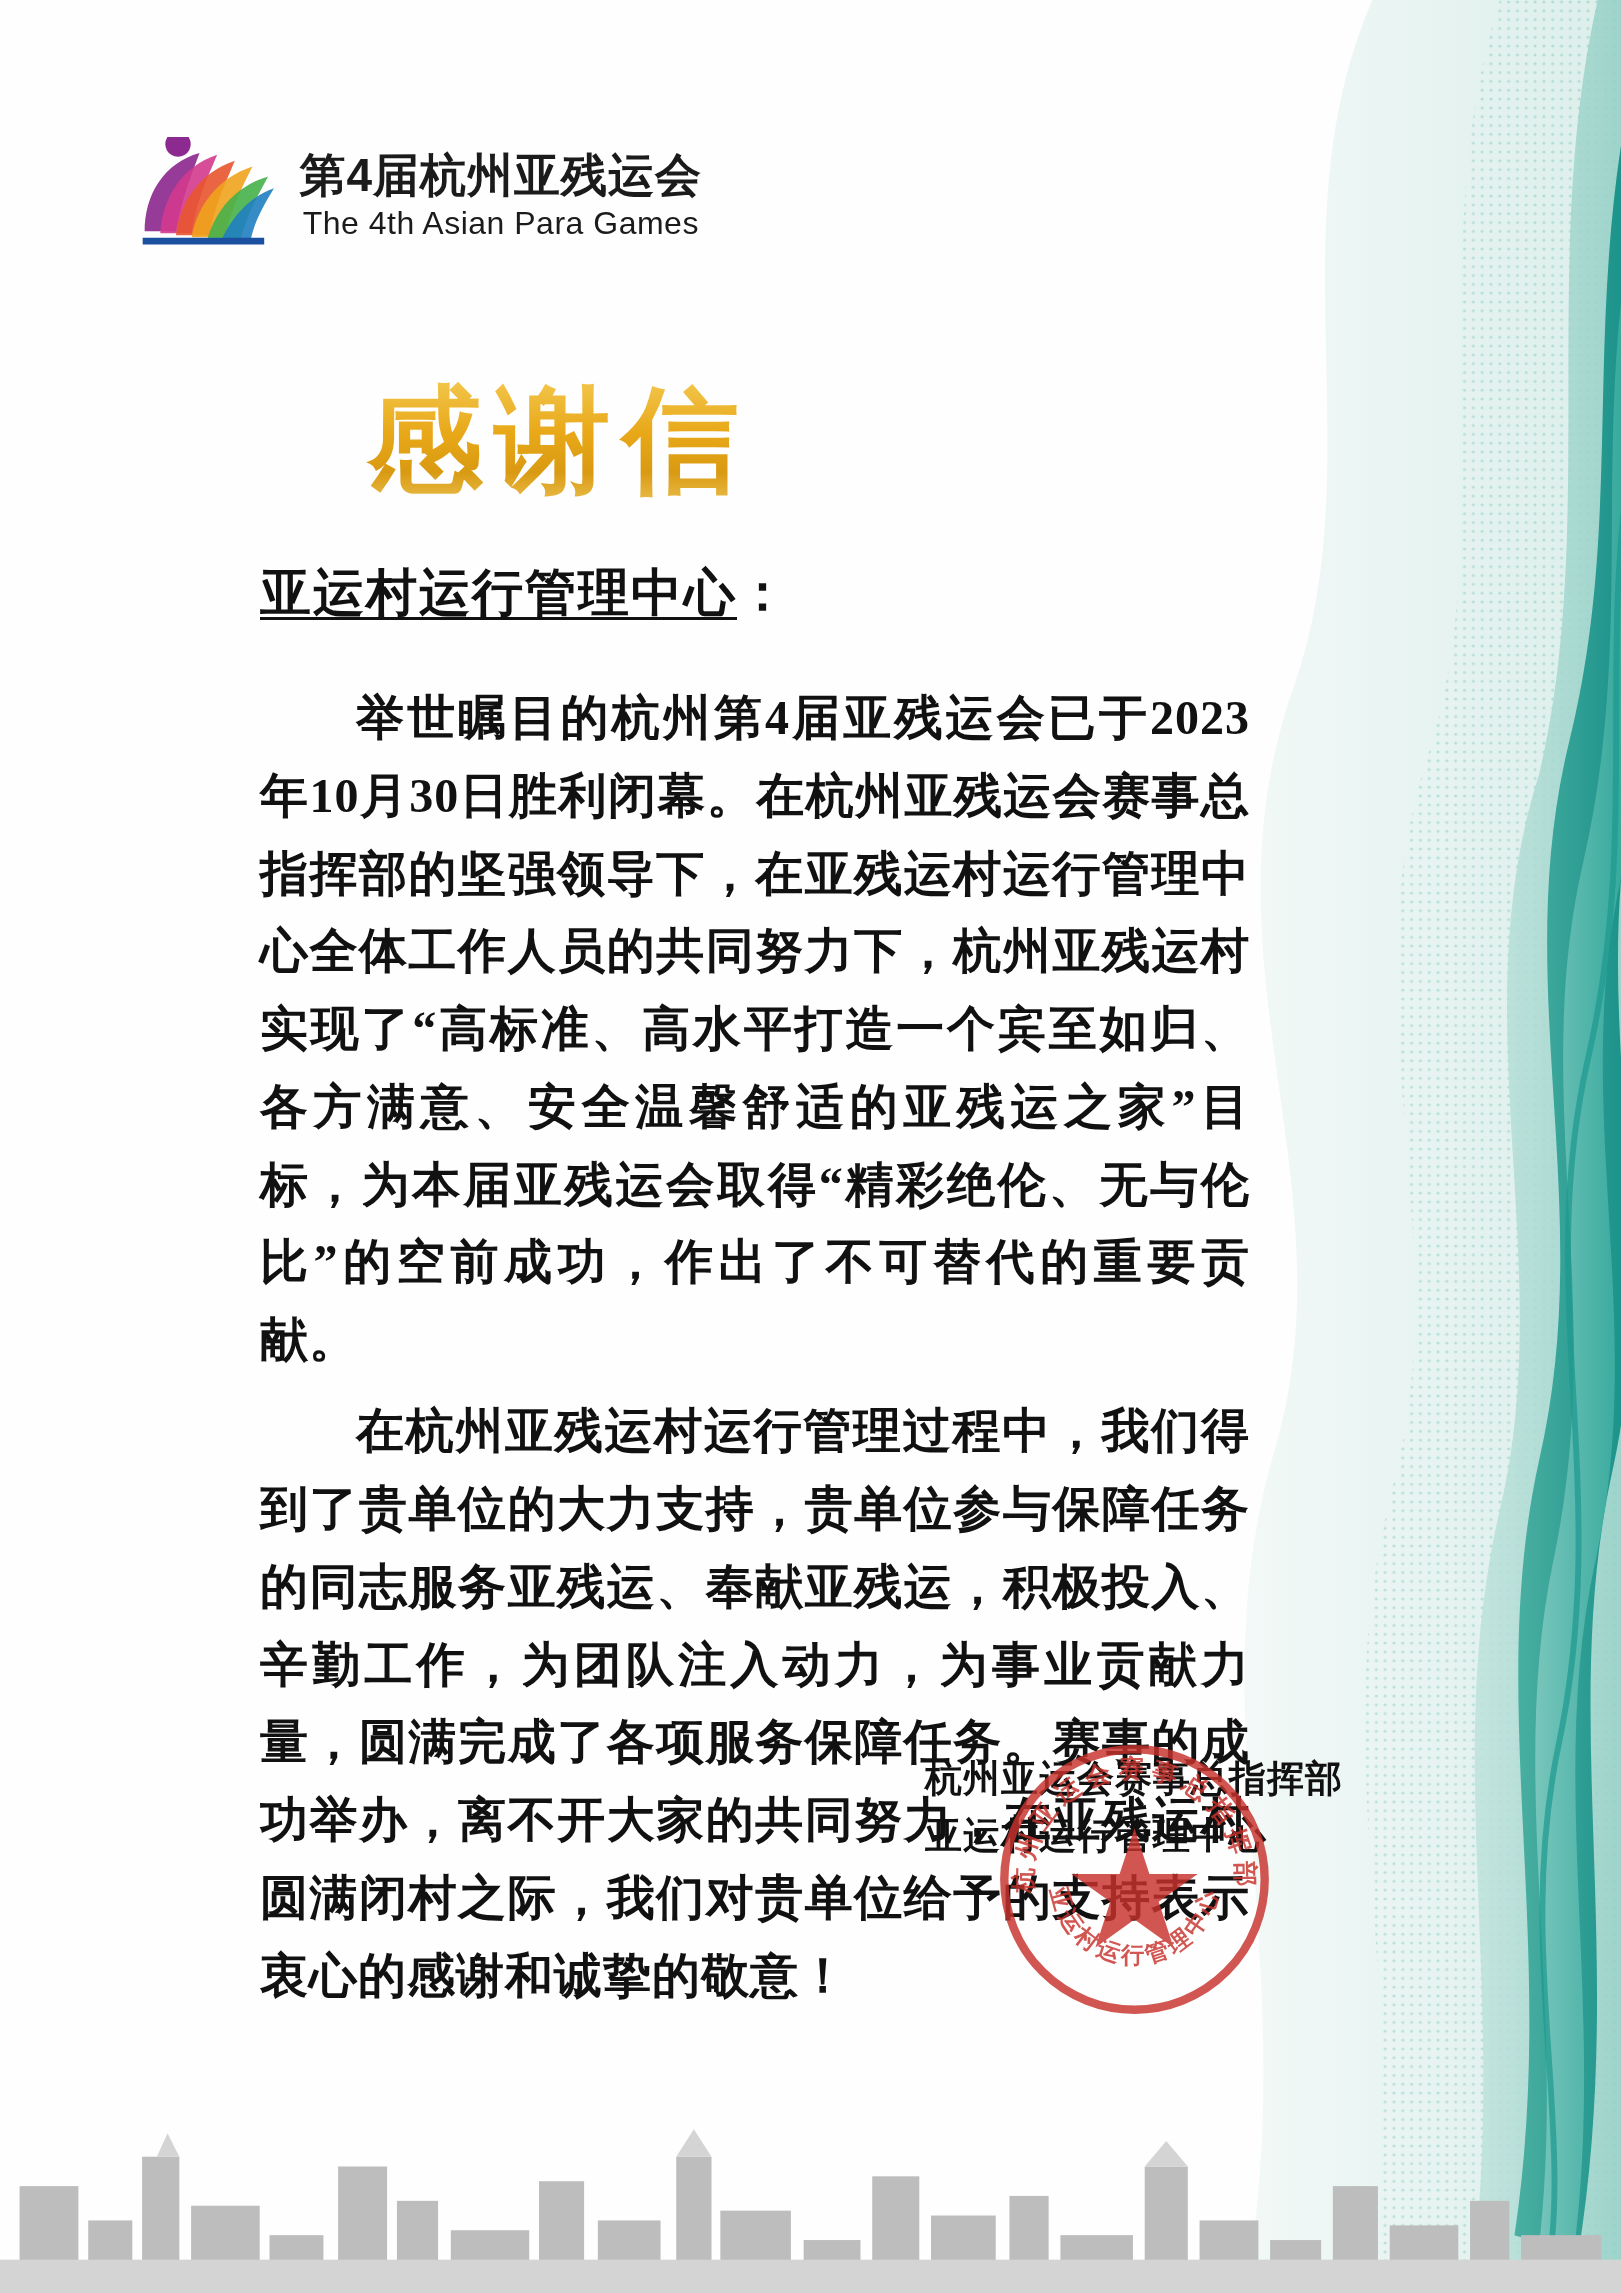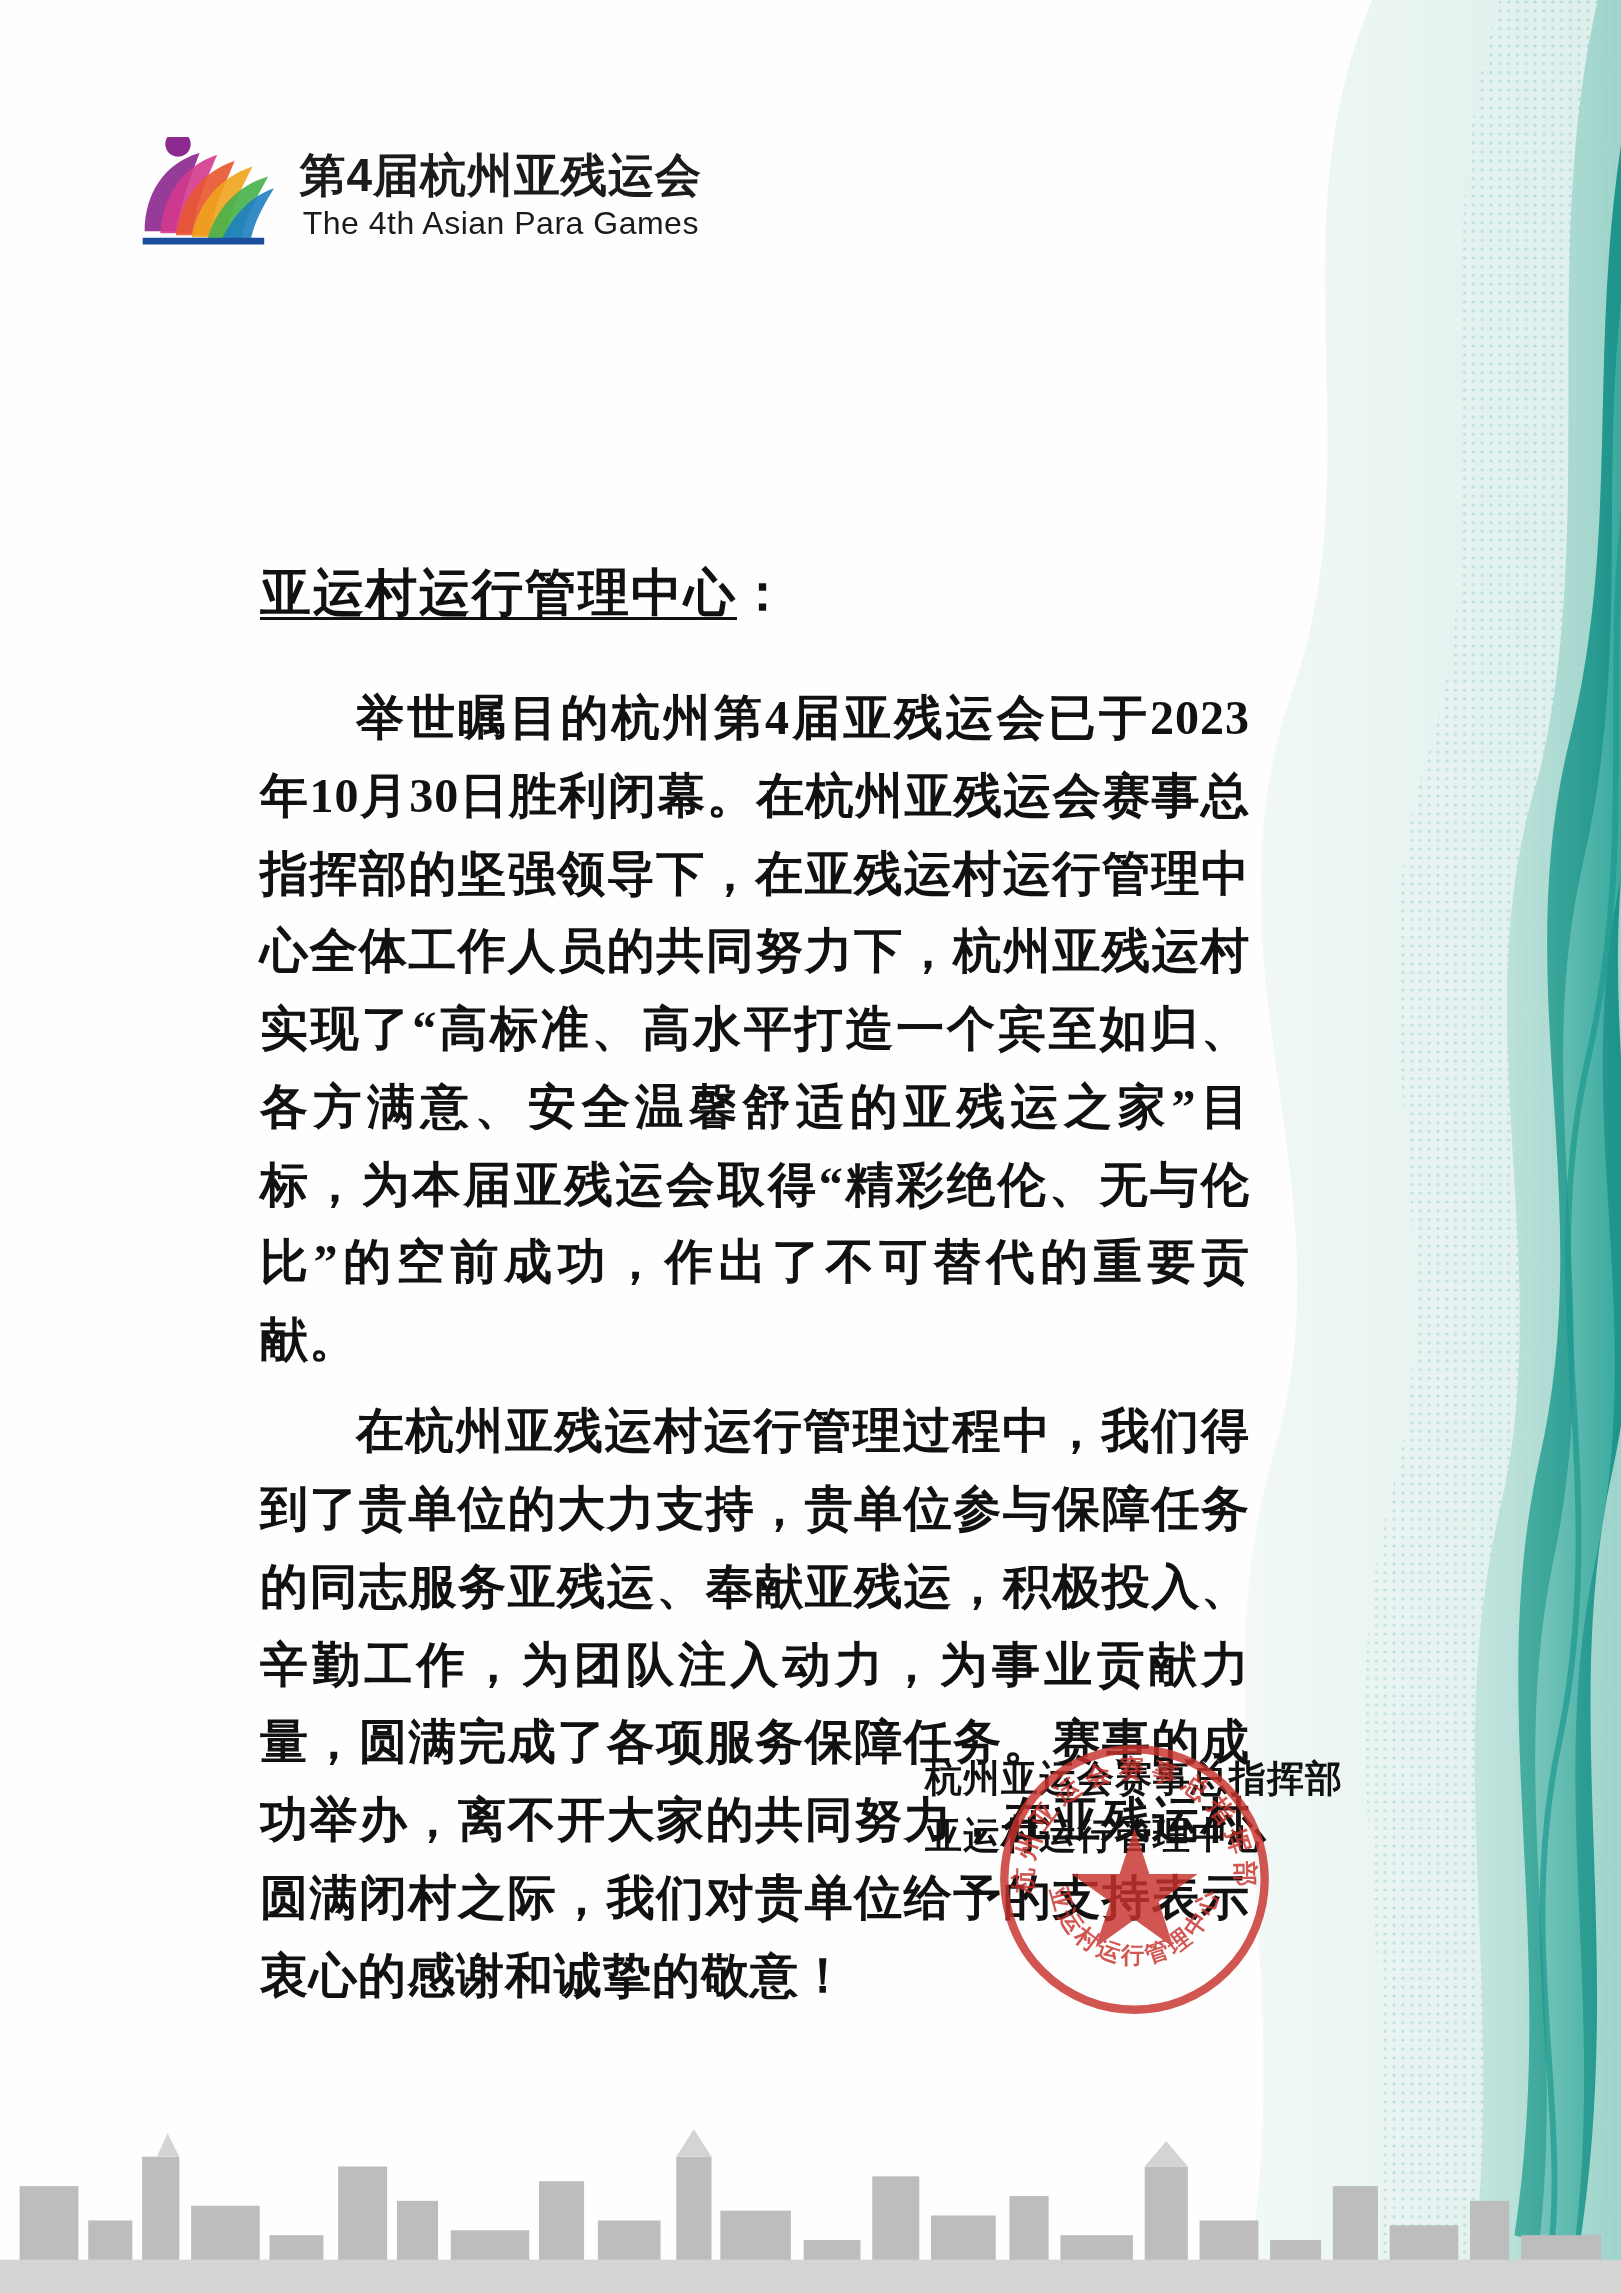--- a/index.html
+++ b/index.html
@@ -200,20 +200,21 @@
         <path d="M16,106 L140,106" stroke="#1b4fa0" stroke-width="7" fill="none"></path>
         <path d="M52,20 a13,13 0 1,1 0.1,0" fill="#8d2a8f"></path>
       </svg>
     </div>
     <div class="logo-text">
       <span class="cn">第4届杭州亚残运会</span>
       <span class="en">The 4th Asian Para Games</span>
     </div>
   </div>
 
+  <div class="doc-title">感谢信</div>
 
   <div class="letter">
     <div class="salutation">
       <span class="name">亚运村运行管理中心</span><span>：</span>
     </div>
     <p class="para">举世瞩目的杭州第4届亚残运会已于2023年10月30日胜利闭幕。在杭州亚残运会赛事总指挥部的坚强领导下，在亚残运村运行管理中心全体工作人员的共同努力下，杭州亚残运村实现了“高标准、高水平打造一个宾至如归、各方满意、安全温馨舒适的亚残运之家”目标，为本届亚残运会取得“精彩绝伦、无与伦比”的空前成功，作出了不可替代的重要贡献。</p>
     <p class="para">在杭州亚残运村运行管理过程中，我们得到了贵单位的大力支持，贵单位参与保障任务的同志服务亚残运、奉献亚残运，积极投入、辛勤工作，为团队注入动力，为事业贡献力量，圆满完成了各项服务保障任务。赛事的成功举办，离不开大家的共同努力，在亚残运村圆满闭村之际，我们对贵单位给予的支持表示衷心的感谢和诚挚的敬意！</p>
   </div>
 
   <div class="signature">

